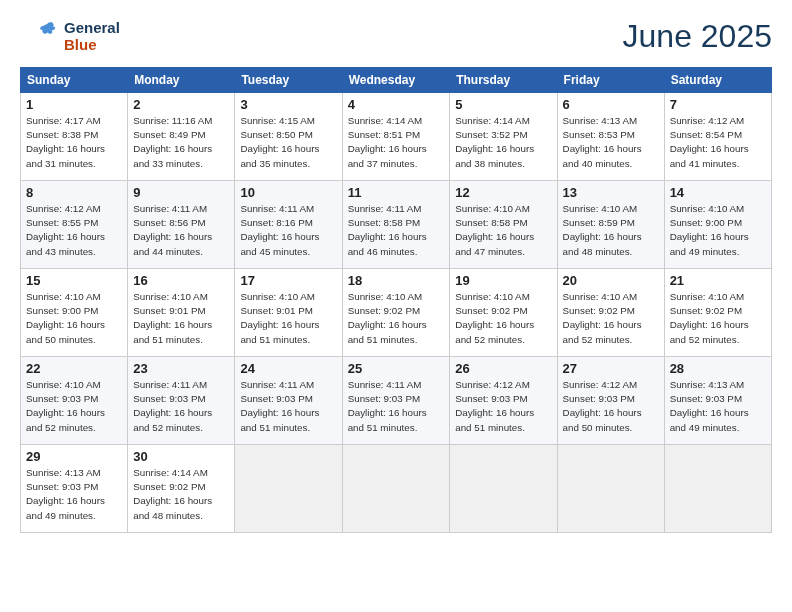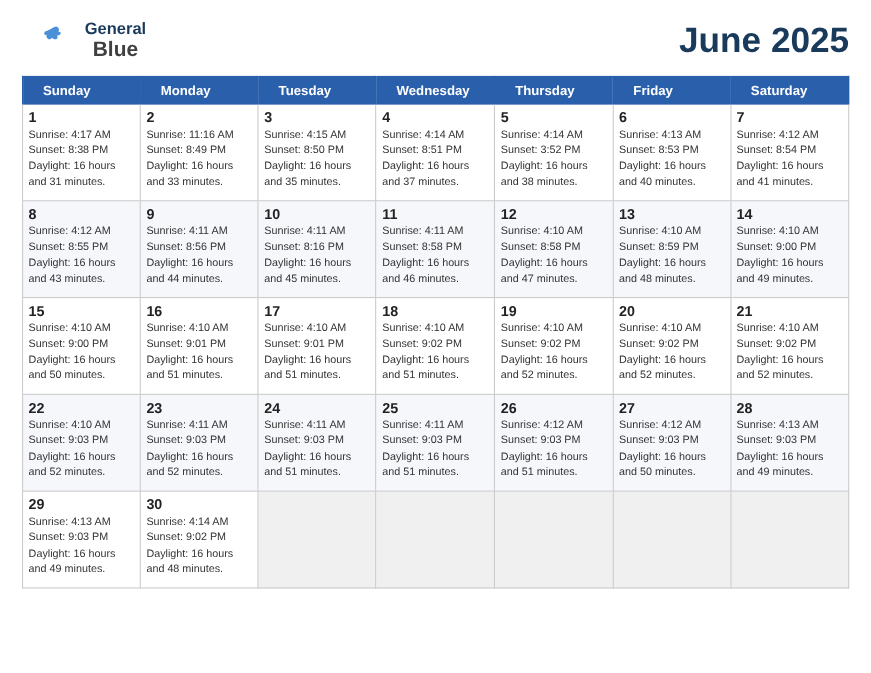--- a/index.html
+++ b/index.html
@@ -25,37 +25,37 @@
     .logo {
       display: flex;
       flex-direction: column;
       align-items: flex-start;
     }
     .title-block {
       text-align: right;
     }
     .main-title {
       font-size: 32px;
-      font-weight: bold;
+      font-weight: normal;
       color: #1a3a5c;
     }
     .subtitle {
       font-size: 14px;
       color: #555;
     }
     .calendar {
       width: 100%;
       border-collapse: collapse;
       font-size: 10.5px;
     }
     .calendar th {
       background: #2a5fac;
       color: #fff;
       text-align: left;
-      padding: 5px 18px;
+      padding: 5px 6px;
       font-size: 12px;
       font-weight: bold;
       border: 1px solid #2a5fac;
     }
     .calendar td {
       border: 1px solid #ccc;
       vertical-align: top;
       padding: 4px 5px;
       width: 108px;
       height: 88px;
@@ -79,27 +79,27 @@
     .empty-cell {
       background: #f0f0f0 !important;
     }
   </style>
 </head>
 <body>
 
 <div class="page">
   <div class="header">
     <div class="logo">
-  <div style="display:flex;align-items:center;gap:21px;">
+  <div style="display:flex;align-items:center;gap:8px;">
     <svg width="36" height="36" viewBox="0 0 50 50">
       <path d="M38 8 C42 4, 49 6, 46 13 C50 10, 50 18, 44 17 C47 21, 42 24, 38 20 C35 24, 30 21, 31 16 C27 18, 27 11, 32 11 Z" fill="#4a90d9"></path>
     </svg>
     <div>
       <div style="font-size:15px;font-weight:bold;color:#1a3a5c;line-height:1.15;">General</div>
-      <div style="font-size:19px;font-weight:bold;color:#404040;line-height:1.15;text-align:center;">Blue</div>
+      <div style="font-size:15px;font-weight:bold;color:#c2410c;line-height:1.15;">Blue</div>
     </div>
   </div>
 </div>
     <div class="title-block">
       <div class="main-title">June 2025</div>
     </div>
   </div>
 
   <table class="calendar">
     <thead>

